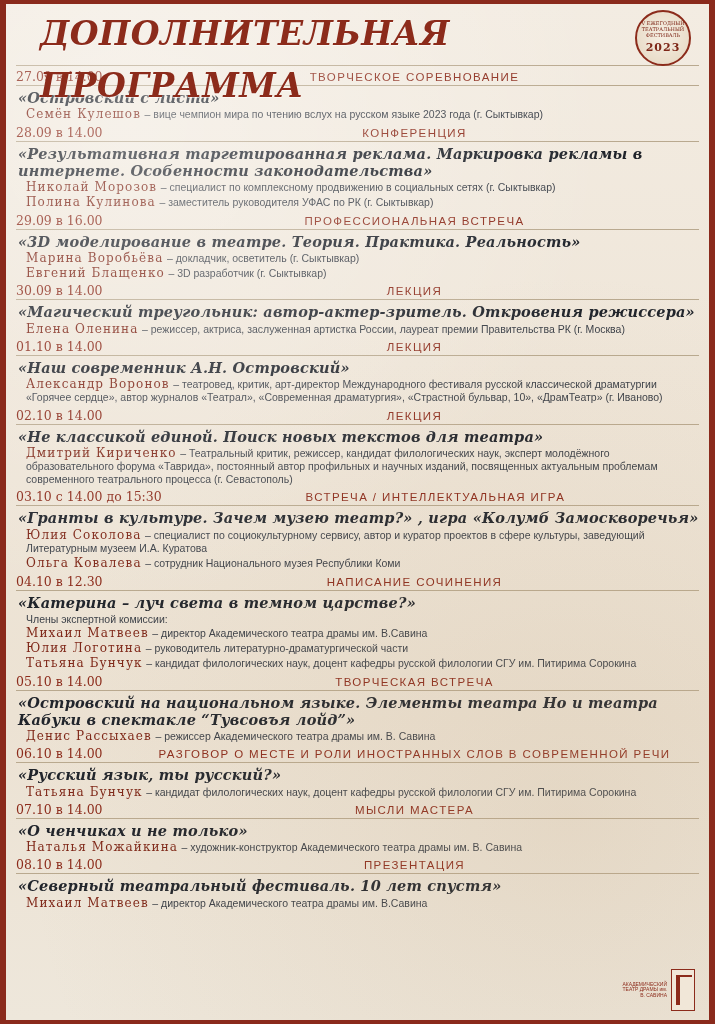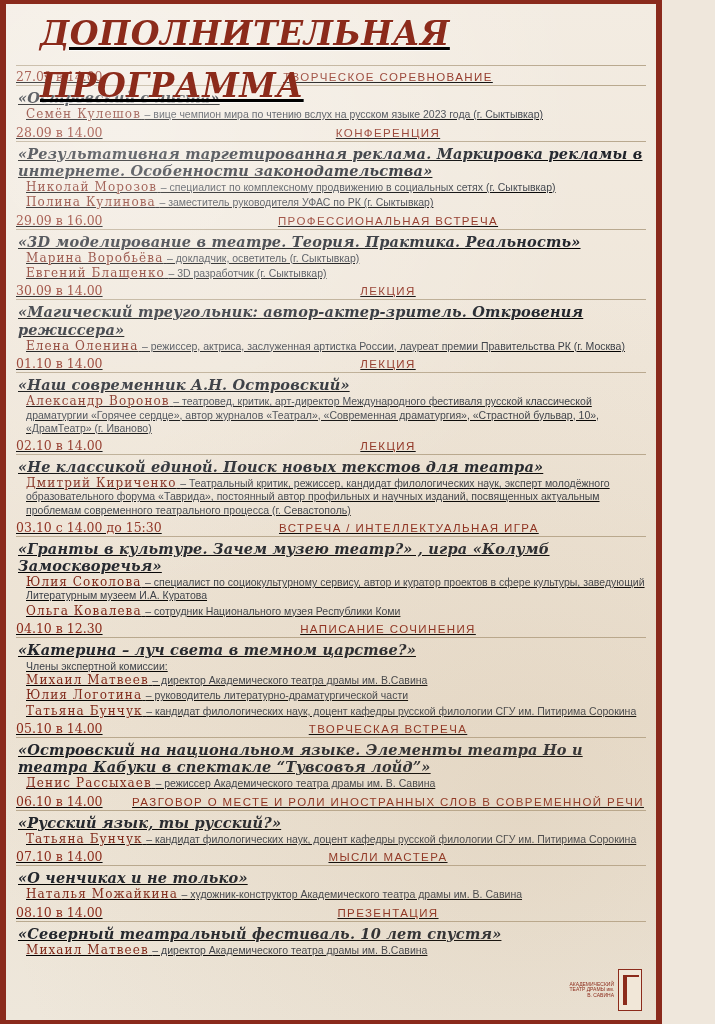--- a/index.html
+++ b/index.html
@@ -4,29 +4,28 @@
 <style>
   html,body{margin:0;padding:0;}
   body{
     width:715px;height:1024px;
     background:#efe7dc;
     font-family:"DejaVu Serif", serif;
     overflow:hidden;
   }
   .page{
     position:relative;
-    width:662px;height:1024px;
+    width:715px;height:1024px;
     box-sizing:border-box;
     background:
       linear-gradient(180deg,#f3ece2 0%,#efe6d9 35%,#ece2d3 70%,#eee7db 100%);
     border:6px solid #8a2a1c;
     border-top-width:4px;
     border-bottom-width:4px;
     padding:4px 10px 0 10px;
-    text-decoration:underline;
   }
   .page:before{
     content:"";
     position:absolute;left:0;top:0;right:0;bottom:0;
     background:
       radial-gradient(circle at 18% 12%, rgba(255,255,255,0.35), rgba(255,255,255,0) 45%),
       radial-gradient(circle at 80% 80%, rgba(190,160,120,0.18), rgba(255,255,255,0) 55%);
     pointer-events:none;
   }
   .header{
@@ -141,20 +140,24 @@
     border-left:2px solid #8c2b1b;
   }
 </style>
 </head>
 <body>
 
 <div class="page">
 
   <div class="header">
     <div class="title">Дополнительная программа</div>
+    <div class="seal">
+      <span>V ЕЖЕГОДНЫЙ ТЕАТРАЛЬНЫЙ ФЕСТИВАЛЬ</span>
+      <span class="big">2023</span>
+    </div>
   </div>
 
   <div class="rule"></div>
 
   <div id="events">
       <div class="block">
         <div class="daterow">
           <div class="date">27.09 в 14.00</div>
           <div class="kind">ТВОРЧЕСКОЕ СОРЕВНОВАНИЕ</div>
         </div>

